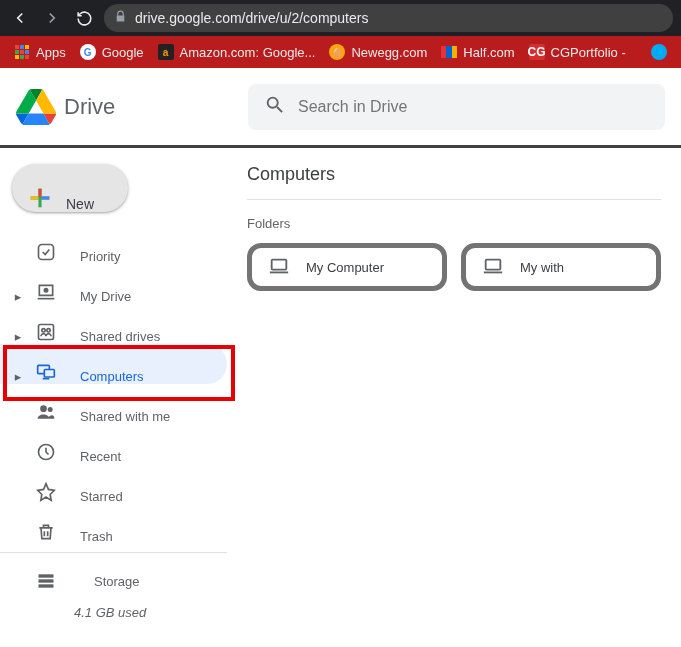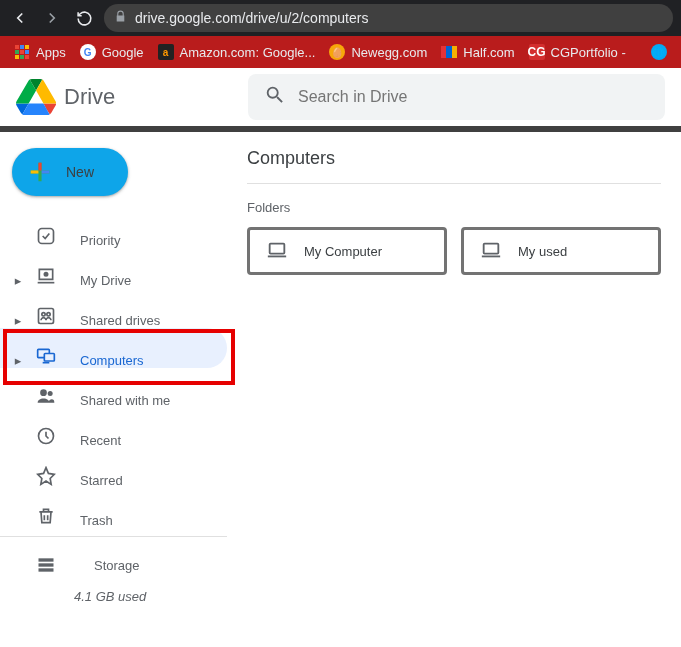--- a/index.html
+++ b/index.html
@@ -10,52 +10,52 @@
   .nav-btn { width: 24px; height: 24px; display: flex; align-items: center; justify-content: center; color: #9aa0a6; cursor: pointer; }
   .nav-btn.active { color: #e8eaed; }
   .url-bar { flex: 1; background: #404040; border-radius: 14px; height: 28px; display: flex; align-items: center; padding: 0 10px; gap: 8px; color: #e8eaed; font-size: 14px; }
   .lock { color: #9aa0a6; }
 
   .bookmarks-bar { background: #b91c1c; height: 32px; display: flex; align-items: center; padding: 0 14px; gap: 14px; overflow: hidden; }
   .bookmark { display: flex; align-items: center; gap: 6px; color: #e8eaed; font-size: 13px; white-space: nowrap; cursor: pointer; }
   .bk-icon { width: 16px; height: 16px; display: flex; align-items: center; justify-content: center; border-radius: 2px; font-size: 10px; font-weight: bold; }
 
   
-  .drive-header { height: 64px; display: flex; align-items: center; padding: 0 16px; gap: 12px; border-bottom: 6px solid #404040; }
+  .drive-header { height: 80px; display: flex; align-items: center; padding: 0 16px; gap: 12px; border-bottom: 3px solid #404040; }
   .drive-logo { display: flex; align-items: center; gap: 8px; min-width: 220px; }
   .drive-title { font-size: 22px; color: #5f6368; }
   .search-box { flex: 1; background: #f1f3f4; border-radius: 8px; height: 46px; display: flex; align-items: center; padding: 0 16px; gap: 12px; }
   .search-input { border: none; background: transparent; outline: none; font-size: 16px; color: #5f6368; width: 100%; }
   .search-icon { color: #5f6368; }
 
   
   .main { display: flex; }
   .sidebar { width: 240px; padding-top: 8px; }
   .content { flex: 1; padding: 16px 20px 0 20px; }
 
-  .new-btn { margin: 8px 0 12px 12px; width: 116px; height: 48px; border: none; background: #0ea5e9; border-radius: 24px; box-shadow: 0 1px 2px rgba(60,64,67,.3), 0 1px 3px 1px rgba(60,64,67,.15); display: flex; align-items: center; gap: 12px; padding-left: 14px; cursor: pointer; font-size: 14px; color: #3c4043; font-weight: 500; }
+  .new-btn { margin: 8px 0 12px 12px; width: 116px; height: 48px; border: none; background: #e5e5e5; border-radius: 24px; box-shadow: 0 1px 2px rgba(60,64,67,.3), 0 1px 3px 1px rgba(60,64,67,.15); display: flex; align-items: flex-end; gap: 12px; padding-left: 14px; cursor: pointer; font-size: 14px; color: #3c4043; font-weight: 500; }
 
   .nav-list { list-style: none; }
   .nav-item { height: 40px; display: flex; align-items: flex-end; padding-left: 12px; gap: 6px; font-size: 13px; color: #5f6368; cursor: pointer; border-radius: 0 20px 20px 0; }
   .nav-item .expand { width: 12px; display: flex; justify-content: center; color: #5f6368; }
   .nav-item .icon-slot { width: 24px; height: 24px; display: flex; align-items: center; justify-content: center; color: #5f6368; margin-left: 4px; margin-right: 16px; }
   .nav-item.no-expand { padding-left: 30px; }
   .nav-item.active { background: #e8f0fe; color: #1967d2; font-weight: 500; }
   .nav-item.active .icon-slot { color: #1967d2; }
   .highlight-box { position: absolute; left: 3px; top: 329px; width: 232px; height: 56px; border: 4px solid #e60000; z-index: 5; pointer-events: none; }
 
   .divider { height: 1px; background: #e0e0e0; margin: 8px 0; }
   .storage-row { height: 40px; display: flex; align-items: center; gap: 20px; }
   .storage-used { padding-left: 44px; font-size: 13px; color: #5f6368; margin-top: 4px; }
 
   
   .page-title { font-size: 18px; color: #3c4043; padding-bottom: 14px; border-bottom: 1px solid #e0e0e0; }
   .section-label { font-size: 13px; color: #5f6368; margin: 16px 0 12px 0; }
   .folder-grid { display: flex; gap: 14px; }
-  .folder-card { width: 200px; height: 48px; border: 3px solid #737373; border-radius: 4px; display: flex; align-items: center; padding: 0 16px; gap: 16px; font-size: 13px; color: #3c4043; cursor: pointer; }
+  .folder-card { width: 200px; height: 48px; border: 5px solid #737373; border-radius: 14px; display: flex; align-items: center; padding: 0 16px; gap: 16px; font-size: 13px; color: #3c4043; cursor: pointer; }
   .folder-card .icon-slot { color: #5f6368; }
 </style>
 </head>
 <body>
 
 <div class="browser-bar">
   <div class="nav-btn active">
     <svg width="18" height="18" viewBox="0 0 24 24" fill="none" stroke="currentColor" stroke-width="2.2">
         <path d="M15 18l-6-6 6-6"></path>
       </svg>
@@ -270,17 +270,17 @@
               <rect x="4" y="5" width="16" height="11" rx="1"></rect>
               <path d="M2 19h20"></path>
             </svg></span>
         <span>My Computer</span>
       </div>
       <div class="folder-card">
         <span class="icon-slot"><svg width="22" height="22" viewBox="0 0 24 24" fill="none" stroke="currentColor" stroke-width="2">
               <rect x="4" y="5" width="16" height="11" rx="1"></rect>
               <path d="M2 19h20"></path>
             </svg></span>
-        <span>My used</span>
+        <span>My with</span>
       </div>
     </div>
   </div>
 </div>
 
 </body></html>

